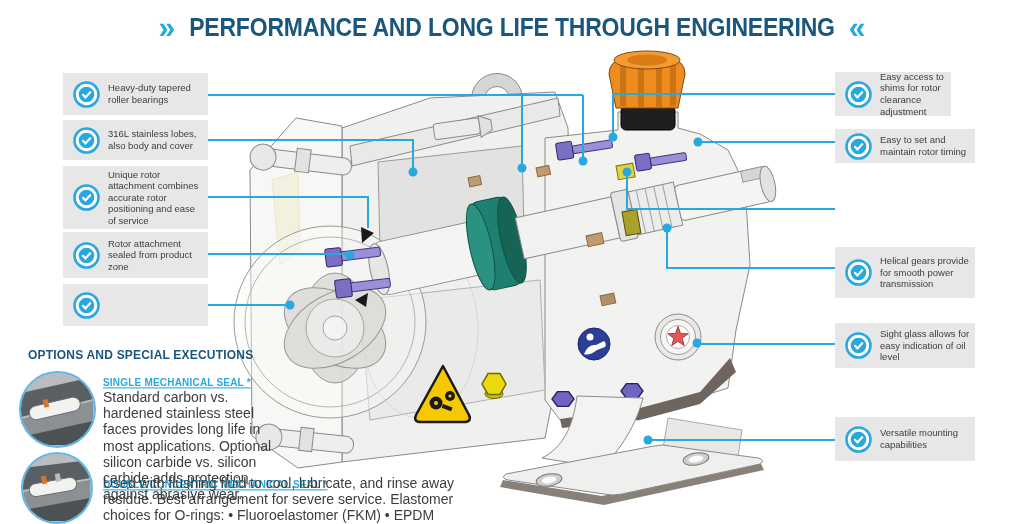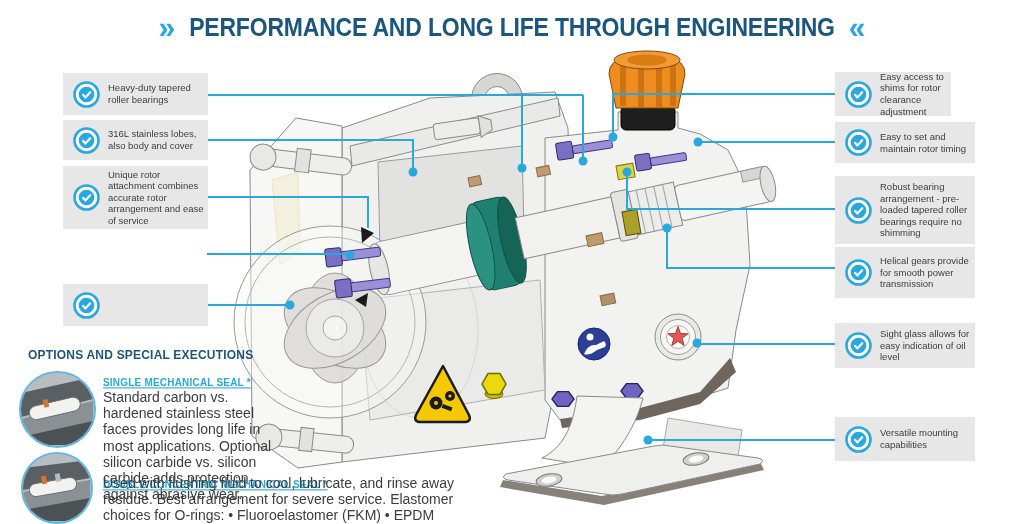--- a/index.html
+++ b/index.html
@@ -243,53 +243,53 @@
         <path d="M10,13.8 l2.4,2.6 l4.8,-5.2" stroke="#fff" stroke-width="2.2" fill="none" stroke-linecap="round"></path>
       </svg>
     <span class="txt">316L stainless lobes, also body and cover</span>
   </div>
   <div class="cbox" style="left:63px;top:166px;width:145px;height:63px">
     <svg class="ck" viewBox="0 0 27 27">
         <circle cx="13.5" cy="13.5" r="12" fill="#fff" stroke="#29a8e0" stroke-width="2.6"></circle>
         <circle cx="13.5" cy="13.5" r="7.8" fill="#29a8e0"></circle>
         <path d="M10,13.8 l2.4,2.6 l4.8,-5.2" stroke="#fff" stroke-width="2.2" fill="none" stroke-linecap="round"></path>
       </svg>
-    <span class="txt">Unique rotor attachment combines accurate rotor arrangement and ease of service</span>
+    <span class="txt">Unique rotor attachment combines accurate rotor positioning and ease of service</span>
+  </div>
+  <div class="cbox" style="left:63px;top:232px;width:145px;height:46px">
+    <svg class="ck" viewBox="0 0 27 27">
+        <circle cx="13.5" cy="13.5" r="12" fill="#fff" stroke="#29a8e0" stroke-width="2.6"></circle>
+        <circle cx="13.5" cy="13.5" r="7.8" fill="#29a8e0"></circle>
+        <path d="M10,13.8 l2.4,2.6 l4.8,-5.2" stroke="#fff" stroke-width="2.2" fill="none" stroke-linecap="round"></path>
+      </svg>
+    <span class="txt">Rotor attachment sealed from product zone</span>
   </div>
   <div class="cbox" style="left:63px;top:284px;width:145px;height:42px">
     <svg class="ck" viewBox="0 0 27 27">
         <circle cx="13.5" cy="13.5" r="12" fill="#fff" stroke="#29a8e0" stroke-width="2.6"></circle>
         <circle cx="13.5" cy="13.5" r="7.8" fill="#29a8e0"></circle>
         <path d="M10,13.8 l2.4,2.6 l4.8,-5.2" stroke="#fff" stroke-width="2.2" fill="none" stroke-linecap="round"></path>
       </svg>
   </div>
 
   <div class="cbox" style="left:835px;top:72px;width:116px;height:44px">
     <svg class="ck" viewBox="0 0 27 27">
         <circle cx="13.5" cy="13.5" r="12" fill="#fff" stroke="#29a8e0" stroke-width="2.6"></circle>
         <circle cx="13.5" cy="13.5" r="7.8" fill="#29a8e0"></circle>
         <path d="M10,13.8 l2.4,2.6 l4.8,-5.2" stroke="#fff" stroke-width="2.2" fill="none" stroke-linecap="round"></path>
       </svg>
     <span class="txt">Easy access to shims for rotor clearance adjustment</span>
   </div>
-  <div class="cbox" style="left:835px;top:122px;width:140px;height:41px">
+  <div class="cbox" style="left:835px;top:129px;width:140px;height:34px">
     <svg class="ck" viewBox="0 0 27 27">
         <circle cx="13.5" cy="13.5" r="12" fill="#fff" stroke="#29a8e0" stroke-width="2.6"></circle>
         <circle cx="13.5" cy="13.5" r="7.8" fill="#29a8e0"></circle>
         <path d="M10,13.8 l2.4,2.6 l4.8,-5.2" stroke="#fff" stroke-width="2.2" fill="none" stroke-linecap="round"></path>
       </svg>
     <span class="txt">Easy to set and maintain rotor timing</span>
-  </div>
-  <div class="cbox" style="left:835px;top:176px;width:140px;height:68px">
-    <svg class="ck" viewBox="0 0 27 27">
-        <circle cx="13.5" cy="13.5" r="12" fill="#fff" stroke="#29a8e0" stroke-width="2.6"></circle>
-        <circle cx="13.5" cy="13.5" r="7.8" fill="#29a8e0"></circle>
-        <path d="M10,13.8 l2.4,2.6 l4.8,-5.2" stroke="#fff" stroke-width="2.2" fill="none" stroke-linecap="round"></path>
-      </svg>
-    <span class="txt">Robust bearing arrangement - pre-loaded tapered roller bearings require no shimming</span>
   </div>
   <div class="cbox" style="left:835px;top:247px;width:140px;height:51px">
     <svg class="ck" viewBox="0 0 27 27">
         <circle cx="13.5" cy="13.5" r="12" fill="#fff" stroke="#29a8e0" stroke-width="2.6"></circle>
         <circle cx="13.5" cy="13.5" r="7.8" fill="#29a8e0"></circle>
         <path d="M10,13.8 l2.4,2.6 l4.8,-5.2" stroke="#fff" stroke-width="2.2" fill="none" stroke-linecap="round"></path>
       </svg>
     <span class="txt">Helical gears provide for smooth power transmission</span>
   </div>
   <div class="cbox" style="left:835px;top:323px;width:140px;height:45px">

